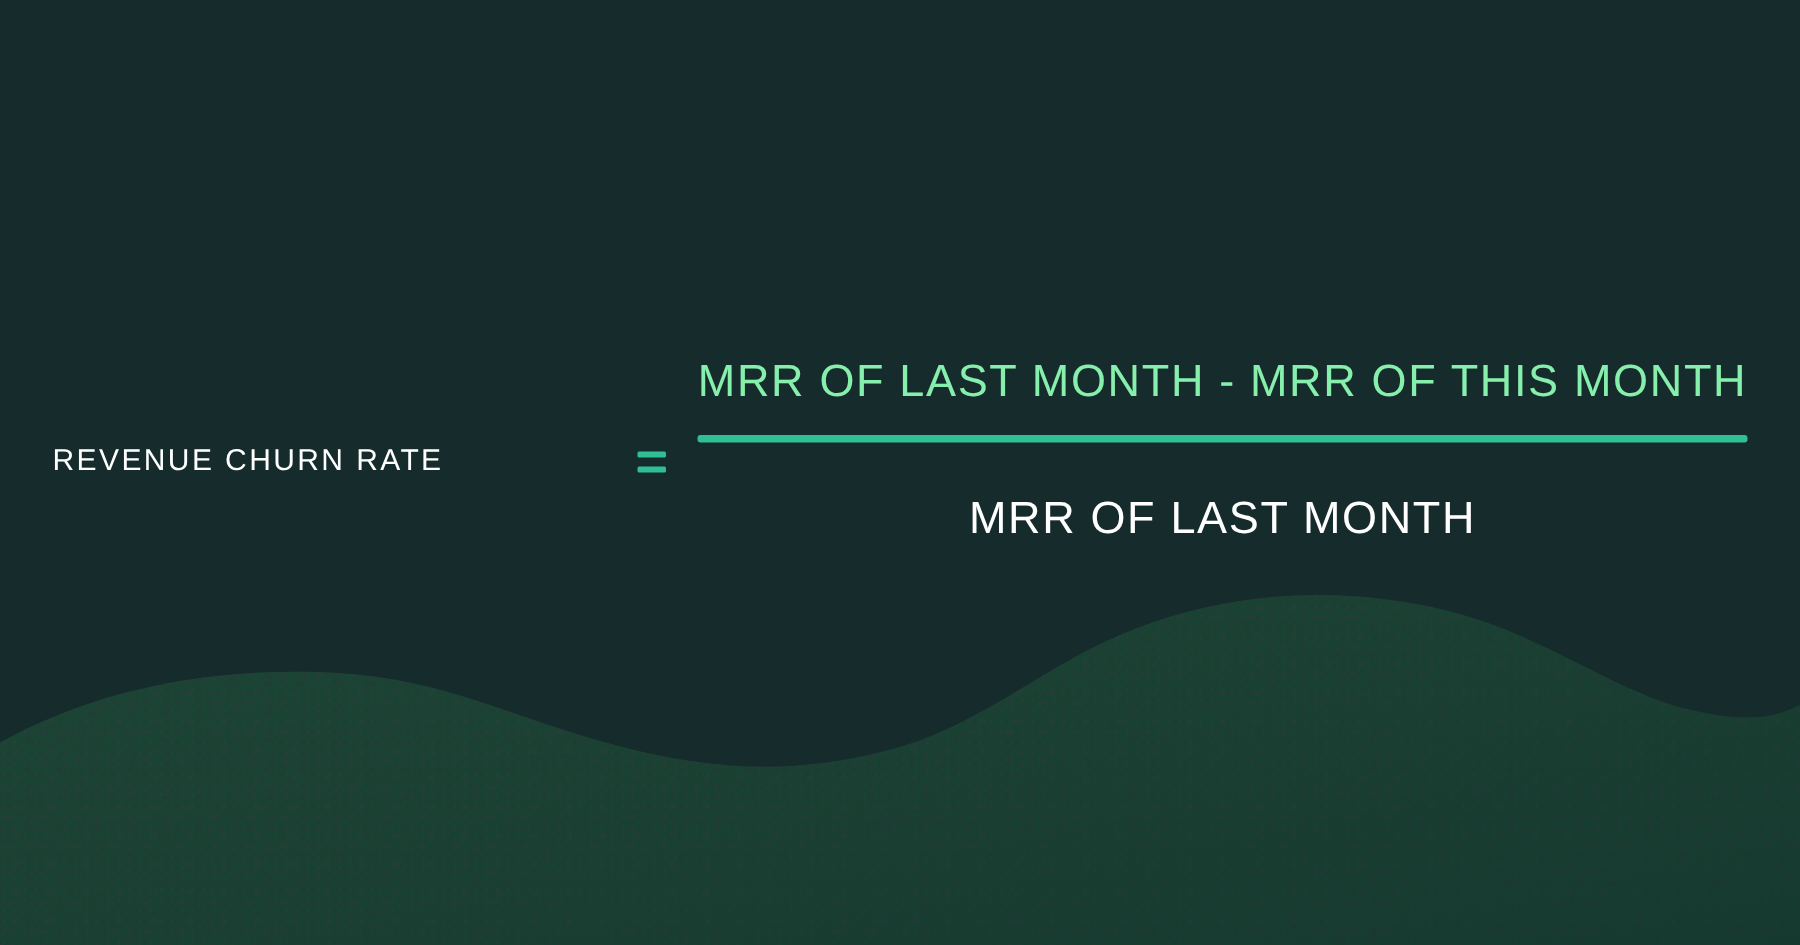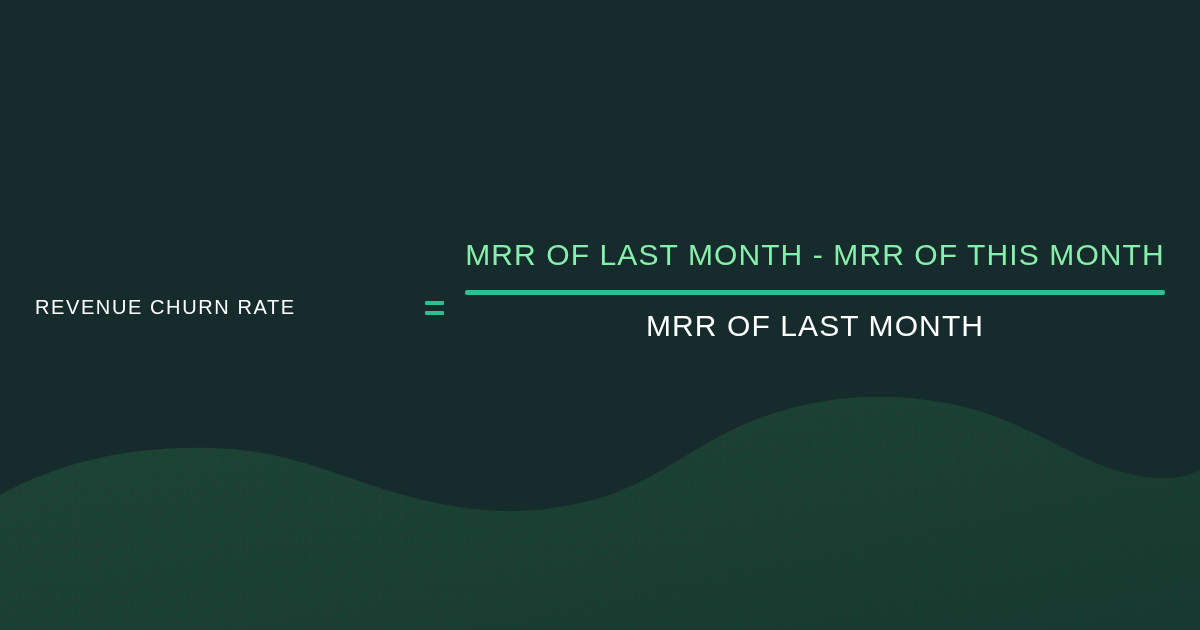--- a/index.html
+++ b/index.html
@@ -89,21 +89,21 @@
 
   .fraction-bar {
     margin-top: 16px;
     height: 5px;
     width: 700px;
     border-radius: 2px;
     background: #2fbf93;
   }
 
   .denominator {
-    margin-top: 12px;
+    margin-top: 32px;
     font-size: 30px;
     line-height: 38px;
     letter-spacing: 1.1px;
     color: #ffffff;
     text-align: center;
     white-space: nowrap;
   }
 </style>
 </head>
 <body>

